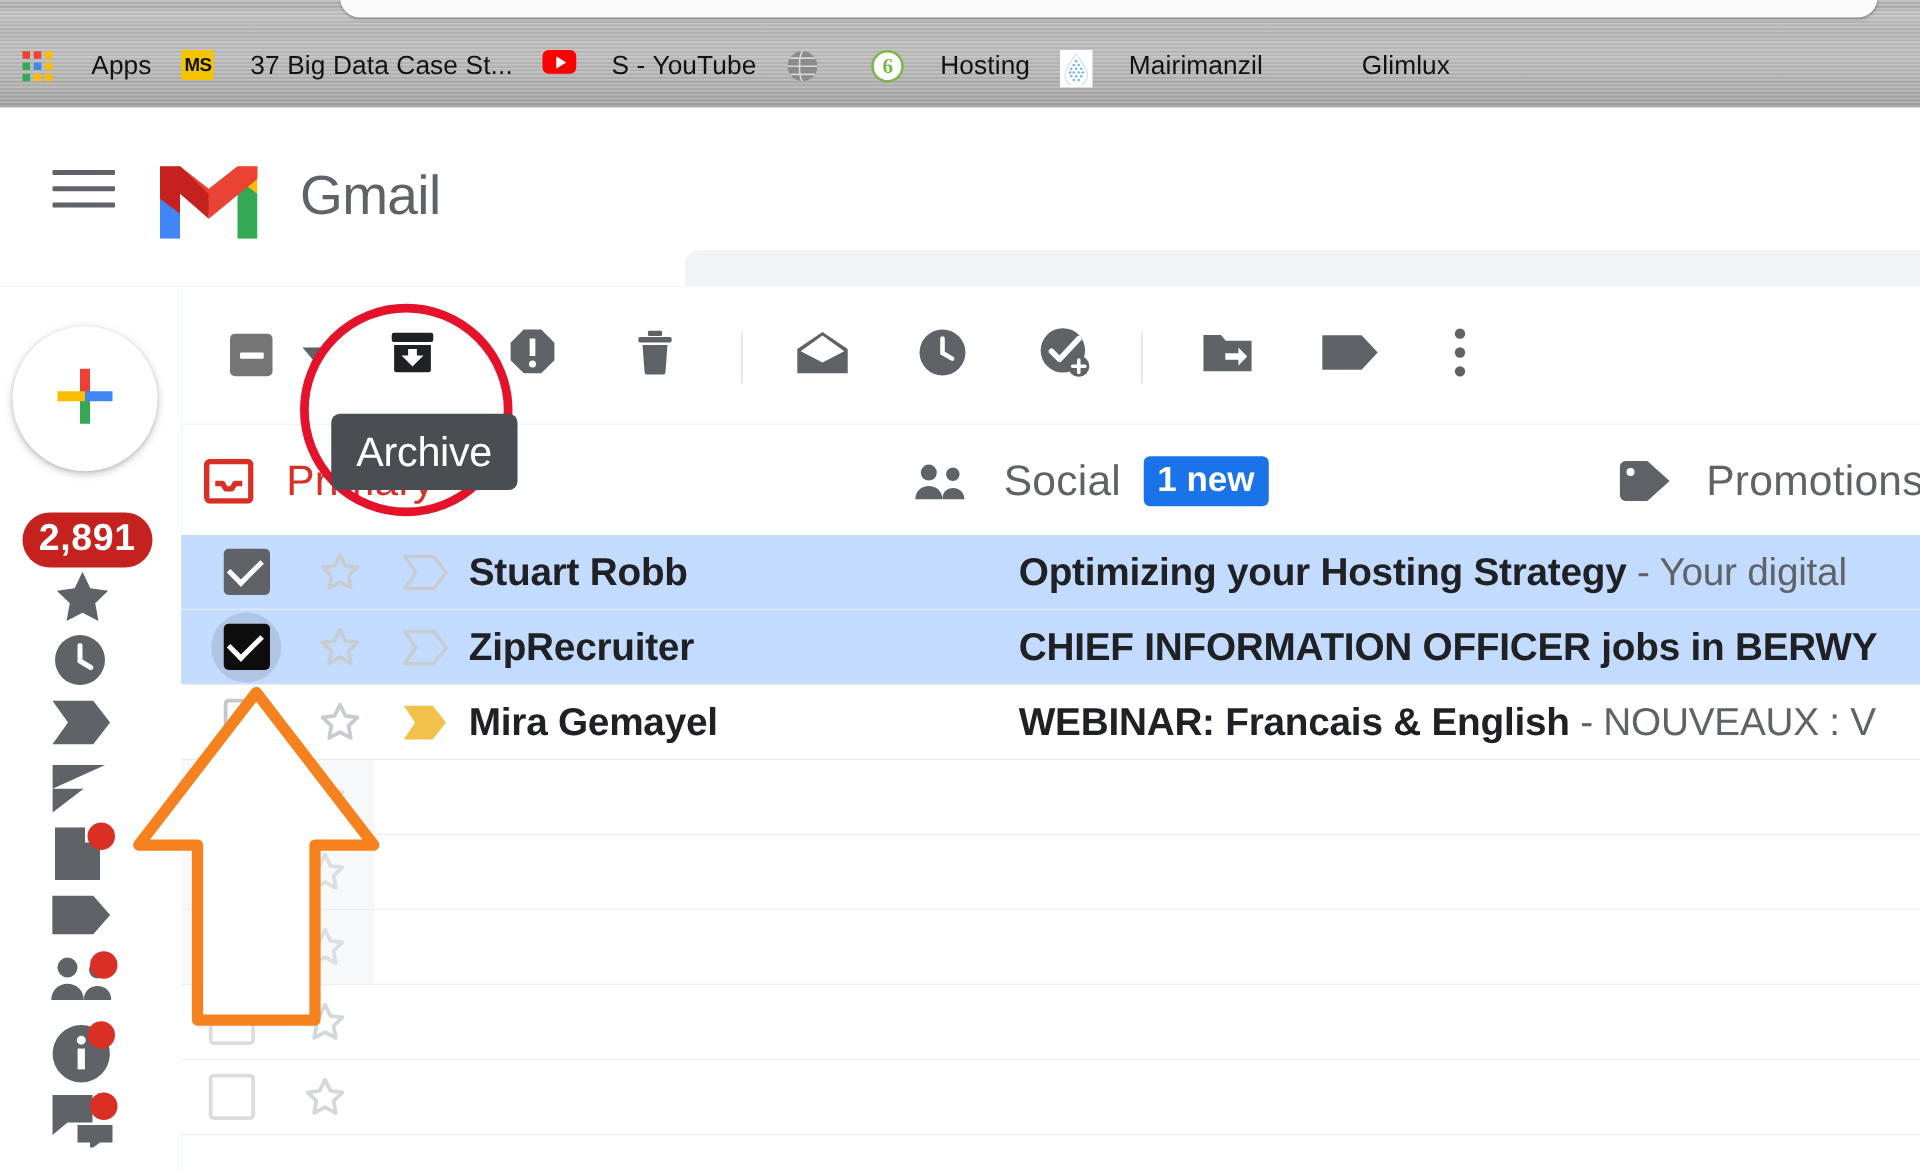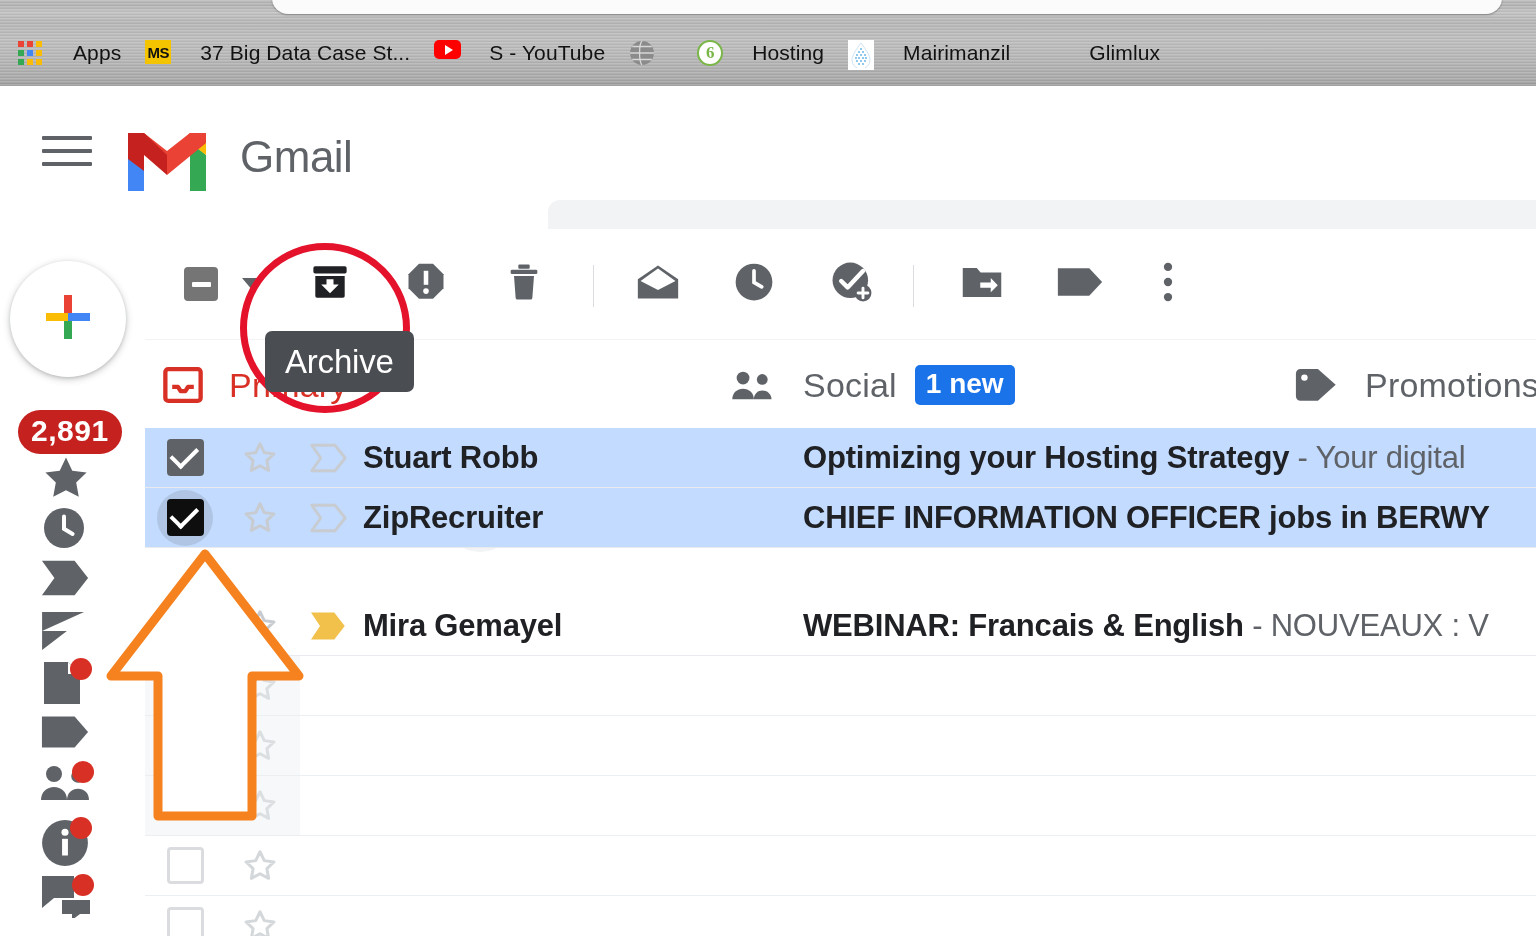--- a/index.html
+++ b/index.html
@@ -249,23 +249,24 @@
 
   
   .rows { position: absolute; left: 0; top: 199px; width: 1391px; height: 508px; }
   .row {
     position: relative;
     height: 60px;
     display: flex;
     align-items: center;
     border-bottom: 1px solid #e8eaed;
     box-sizing: border-box;
+    padding-left: 12px;
   }
   .row.selected { background: #c2dbff; }
-  .row.unselected { background: #ffffff; margin-top: 48px; }
+  .row.unselected { background: #ffffff; }
   .cell-check { width: 80px; display: flex; justify-content: center; align-items: center; }
   .cell-star { width: 70px; display: flex; justify-content: center; align-items: center; }
   .cell-imp { width: 68px; display: flex; justify-content: center; align-items: center; }
   .cell-sender { width: 440px; font-size: 31px; font-weight: bold; color: #202124; letter-spacing: -0.2px; }
   .cell-subject { font-size: 31px; color: #202124; white-space: nowrap; letter-spacing: -0.2px; }
   .subj-bold { font-weight: bold; }
   .subj-snippet { color: #5f6368; font-weight: normal; }
 
   .cb {
     width: 37px; height: 37px; border-radius: 4px;

